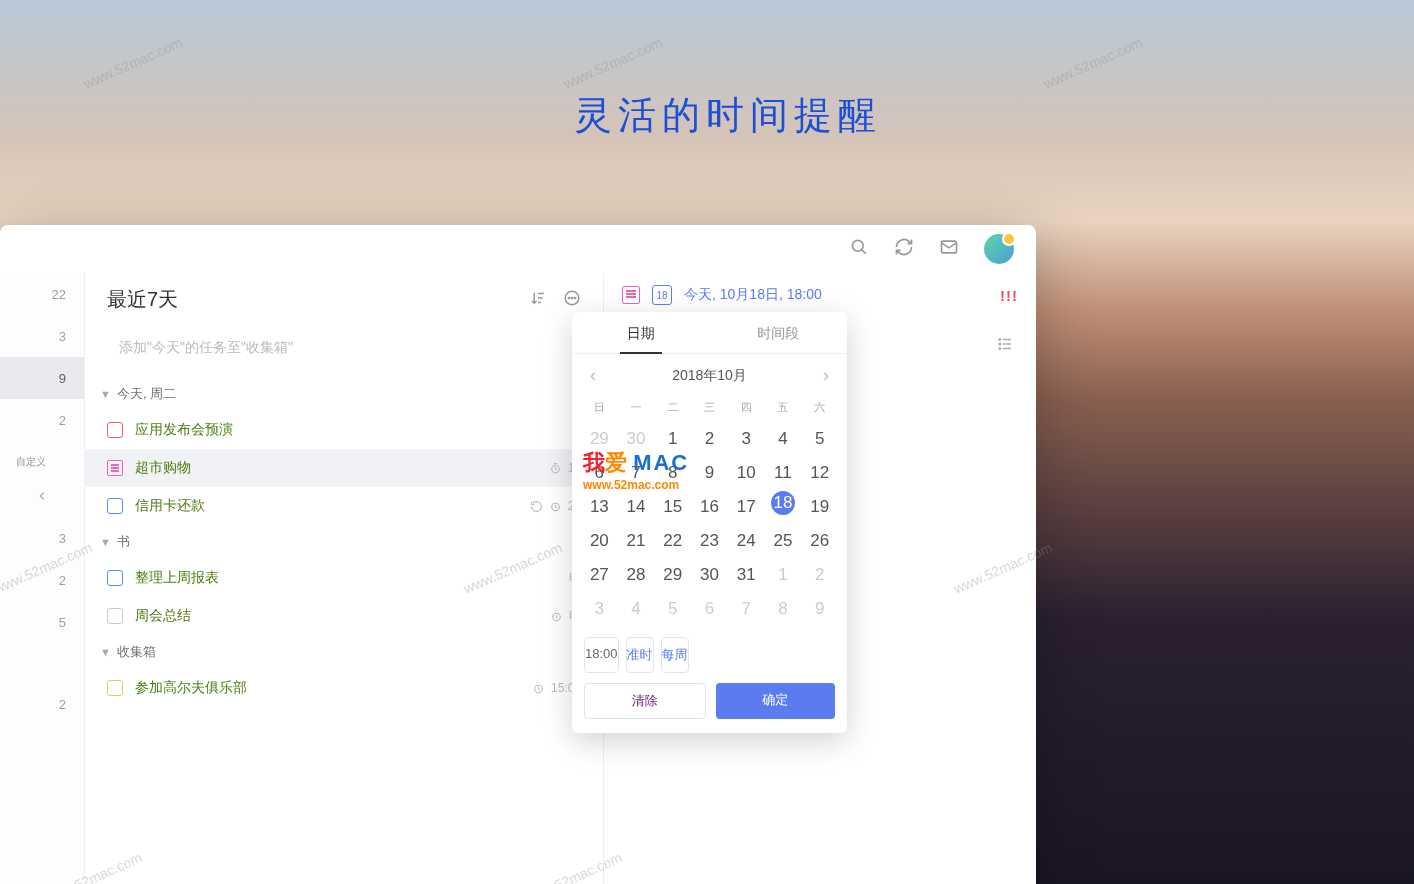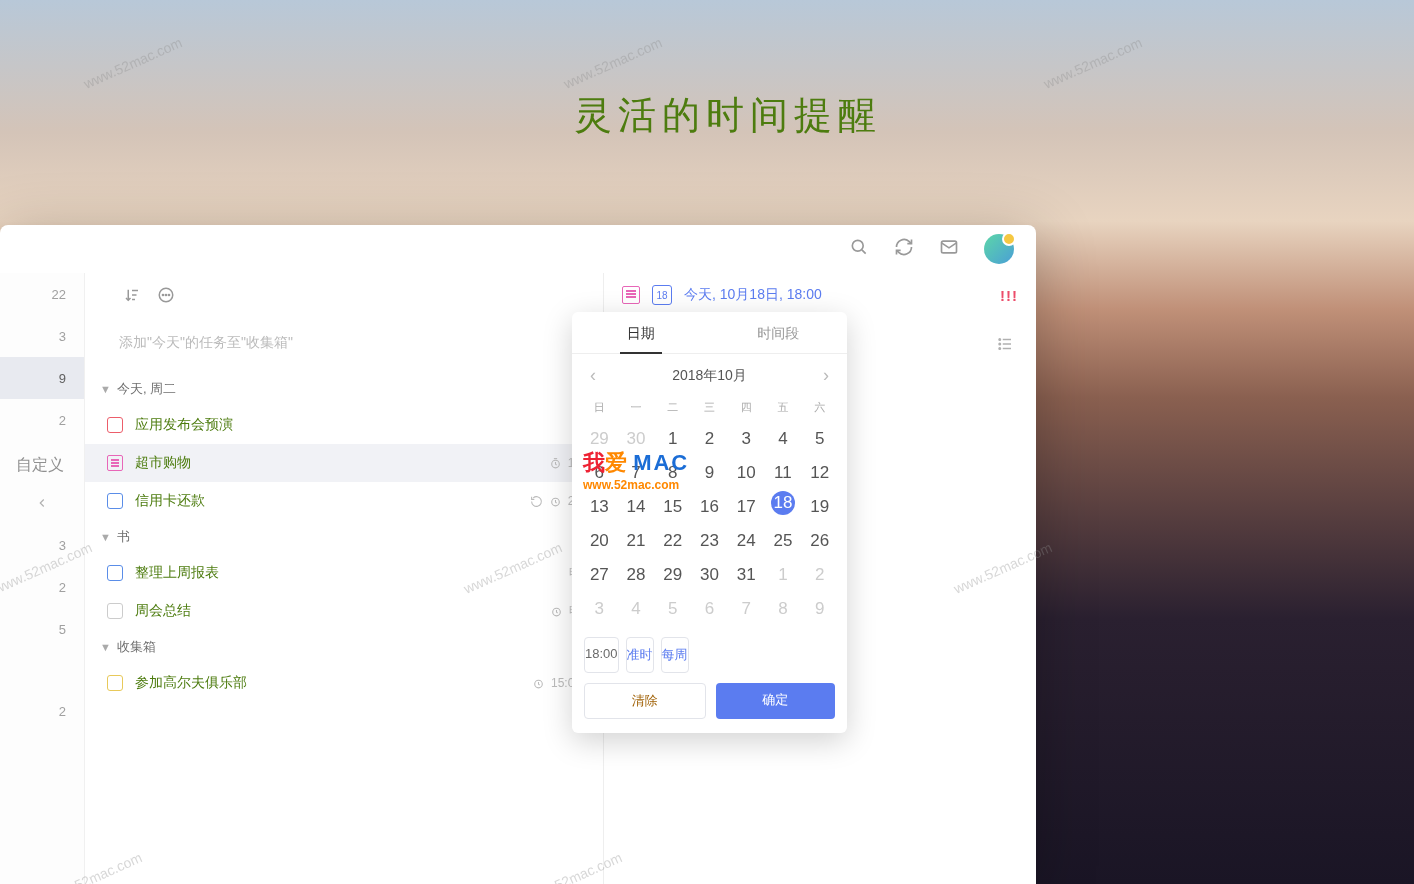--- a/index.html
+++ b/index.html
@@ -1,27 +1,27 @@
 <!DOCTYPE html>
 <html><head>
 <meta charset="utf-8">
 <style>
 * { margin: 0; padding: 0; box-sizing: border-box; font-family: -apple-system, "PingFang SC", "Helvetica Neue", sans-serif; }
 body { width: 1414px; height: 884px; background: linear-gradient(180deg, #b8c8d8 0%, #d4c4b8 15%, #e8d4c0 25%, #c09078 35%, #8a6050 45%, #2a2030 70%, #1a1525 100%); overflow: hidden; position: relative; }
-.hero-title { text-align: center; color: #4d7c0f; font-size: 38px; font-weight: 300; padding-top: 90px; letter-spacing: 6px; margin-left: 42px; }
+.hero-title { text-align: center; color: #1d4ed8; font-size: 38px; font-weight: 300; padding-top: 90px; letter-spacing: 6px; margin-left: 42px; }
 .app-window { position: absolute; left: 0; top: 225px; width: 1036px; height: 659px; background: #fff; border-radius: 8px 8px 0 0; box-shadow: 0 10px 60px rgba(0,0,0,0.25); overflow: hidden; display: flex; flex-direction: column; }
 .app-header { height: 48px; display: flex; justify-content: flex-end; align-items: center; padding: 0 22px; gap: 25px; }
 .app-header svg { width: 20px; height: 20px; }
 .avatar { width: 30px; height: 30px; border-radius: 50%; background: linear-gradient(135deg,#5cd6a8,#4a9fd6); position: relative; }
 .avatar::after { content:""; position:absolute; top:-2px; right:-2px; width:10px; height:10px; background:#f5c842; border-radius:50%; border:2px solid #fff; }
 .app-body { flex: 1; display: flex; }
 .sidebar { width: 85px; background: #fdfdfd; border-right: 1px solid #f0f0f0; }
 .sidebar-item { height: 42px; display:flex; align-items:center; justify-content:flex-end; padding:0 18px; color:#a0a0a0; font-size:13px; cursor:pointer; }
 .sidebar-item.active { background:#e8eaf0; color:#606060; }
-.sidebar-label { font-size:16px; color:#909090; padding:14px 16px 6px; }
+.sidebar-label { font-size:10px; color:#909090; padding:14px 16px 6px; }
 .sidebar-chevron { display:flex; justify-content:center; padding:14px 0; color:#b0b0b0; }
 .list-panel { width: 519px; border-right: 1px solid #eee; display:flex; flex-direction:column; }
 .list-header { display:flex; align-items:center; padding: 13px 22px 10px; }
 .list-title { font-size:20px; font-weight:500; color:#333; flex:1; }
 .list-header svg { width:18px; height:18px; margin-left:16px; }
 .add-input { margin: 6px 22px 10px; padding: 10px 12px; color:#bbb; font-size:14px; }
 .section-header { display:flex; align-items:center; padding: 8px 15px; color:#707070; font-size:13px; }
 .section-header .chevron { margin-right:6px; color:#aaa; font-size:11px; }
 .task-row { display:flex; align-items:center; padding: 10px 22px; cursor:pointer; }
 .task-row.selected { background:#f1f2f6; }
@@ -53,21 +53,21 @@
 .dp-grid { display:grid; grid-template-columns:repeat(7,1fr); padding: 2px 10px 8px; gap:2px; }
 .dp-cell { text-align:center; font-size:17px; color:#555; padding:6px 0; cursor:pointer; border-radius:50%; }
 .dp-cell.dow { color:#aaa; font-size:11px; cursor:default; }
 .dp-cell.other { color:#ccc; }
 .dp-cell.selected { background:#5b7cf0; color:#fff; width:24px; height:24px; display:flex; align-items:center; justify-content:center; margin:0 auto; padding:0; }
 .dp-options { padding:4px 12px 10px; display:flex; flex-direction:row; gap:7px; }
 .dp-opt { border:1px solid #e2e4ea; border-radius:4px; padding:8px 0; text-align:center; font-size:13px; color:#5b7cf0; cursor:pointer; }
 .dp-opt.time { color:#6a6a6a; }
 .dp-buttons { display:flex; gap:10px; padding:0 12px 14px; }
 .dp-btn { flex:1; padding:8px 0; text-align:center; font-size:13px; border-radius:4px; cursor:pointer; }
-.dp-btn.clear { border:1px solid #e2e4ea; color:#a16207; }
+.dp-btn.clear { border:1px solid #e2e4ea; color:#701a75; }
 .dp-btn.ok { background:#5b7cf0; color:#fff; }
 .watermark { position:absolute; color:rgba(140,140,140,0.35); font-size:14px; transform:rotate(-24deg); pointer-events:none; font-family:Arial; }
 .wm1{left:80px;top:55px;} .wm2{left:560px;top:55px;} .wm3{left:1040px;top:55px;}
 .wm4{left:-10px;top:560px;} .wm5{left:460px;top:560px;} .wm6{left:950px;top:560px;}
 .wm7{left:40px;top:870px;} .wm8{left:520px;top:870px;}
 .overlay-logo { position:absolute; left:583px; top:448px; z-index:10; font-weight:700; pointer-events:none; }
 .overlay-logo .l1 { font-size:22px; } .overlay-logo .c1{color:#e23;} .overlay-logo .c2{color:#f80;} .overlay-logo .c3{color:#1b6dd6; letter-spacing:2px;}
 .overlay-logo .l2 { font-size:12px; color:#f80; }
 </style>
 </head>
@@ -107,20 +107,21 @@
         </div>
       <div class="sidebar-item">3</div>
       <div class="sidebar-item">2</div>
       <div class="sidebar-item">5</div>
       <div style="height:40px"></div>
       <div class="sidebar-item">2</div>
     </div>
 
     <div class="list-panel">
       <div class="list-header">
+        <div class="list-title">最近7天</div>
         <span><svg viewBox="0 0 24 24" fill="none" stroke="#999" stroke-width="2">
               <line x1="7" y1="5" x2="7" y2="19"></line>
               <polyline points="4 16 7 19 10 16"></polyline>
               <line x1="12" y1="6" x2="20" y2="6"></line>
               <line x1="12" y1="12" x2="18" y2="12"></line>
               <line x1="12" y1="18" x2="16" y2="18"></line>
             </svg></span>
         <span><svg viewBox="0 0 24 24" fill="none" stroke="#999" stroke-width="2">
               <circle cx="12" cy="12" r="9"></circle>
               <circle cx="8" cy="12" r="0.8" fill="#999"></circle>

